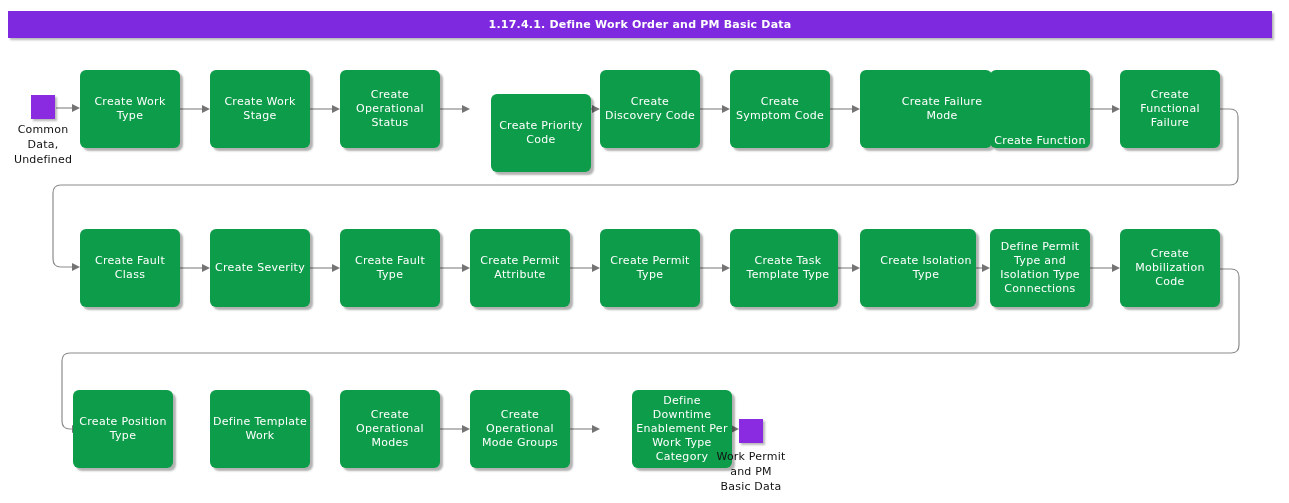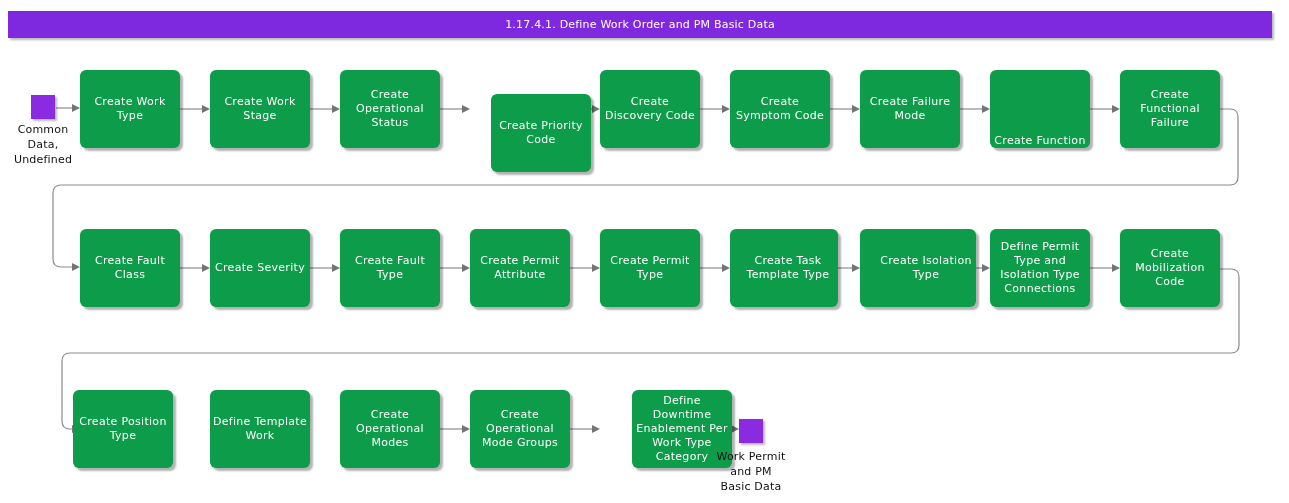--- a/index.html
+++ b/index.html
@@ -9,21 +9,21 @@
   }
   .canvas { position: absolute; left: 0; top: 0; width: 1289px; height: 503px; }
 
   .title-bar {
     position: absolute; left: 8px; top: 11px; width: 1264px; height: 27px;
     background: #7e28df;
     display: flex; align-items: center; justify-content: center;
     box-shadow: 2px 2px 2px rgba(0,0,0,.28);
   }
   .title-bar span {
-    color: #ffffff; font-size: 11px; font-weight: normal; letter-spacing: .2px;
+    color: #ffffff; font-size: 11px; font-weight: bold; letter-spacing: .2px;
   }
 
   #connectors { position: absolute; left: 0; top: 0; pointer-events: none; }
 
   .box {
     position: absolute; width: 100px; height: 78px;
     background: #0d9c49; border-radius: 6px;
     box-shadow: 3px 3px 2px rgba(0,0,0,.30);
     display: flex; align-items: center; justify-content: center;
     cursor: pointer;
@@ -109,21 +109,21 @@
 Code</span>
       </div>
       <div class="box" style="left: 600px; top: 70px;">
         <span>Create
 Discovery Code</span>
       </div>
       <div class="box" style="left: 730px; top: 70px;">
         <span>Create
 Symptom Code</span>
       </div>
-      <div class="box" style="left: 860px; top: 70px;">
+      <div class="box" style="left: 860px; top: 70px; padding-left: 32px;">
         <span>Create Failure
 Mode</span>
       </div>
       <div class="box" style="left: 990px; top: 70px; align-items: flex-end;">
         <span>Create Function</span>
       </div>
       <div class="box" style="left: 1120px; top: 70px;">
         <span>Create
 Functional
 Failure</span>

